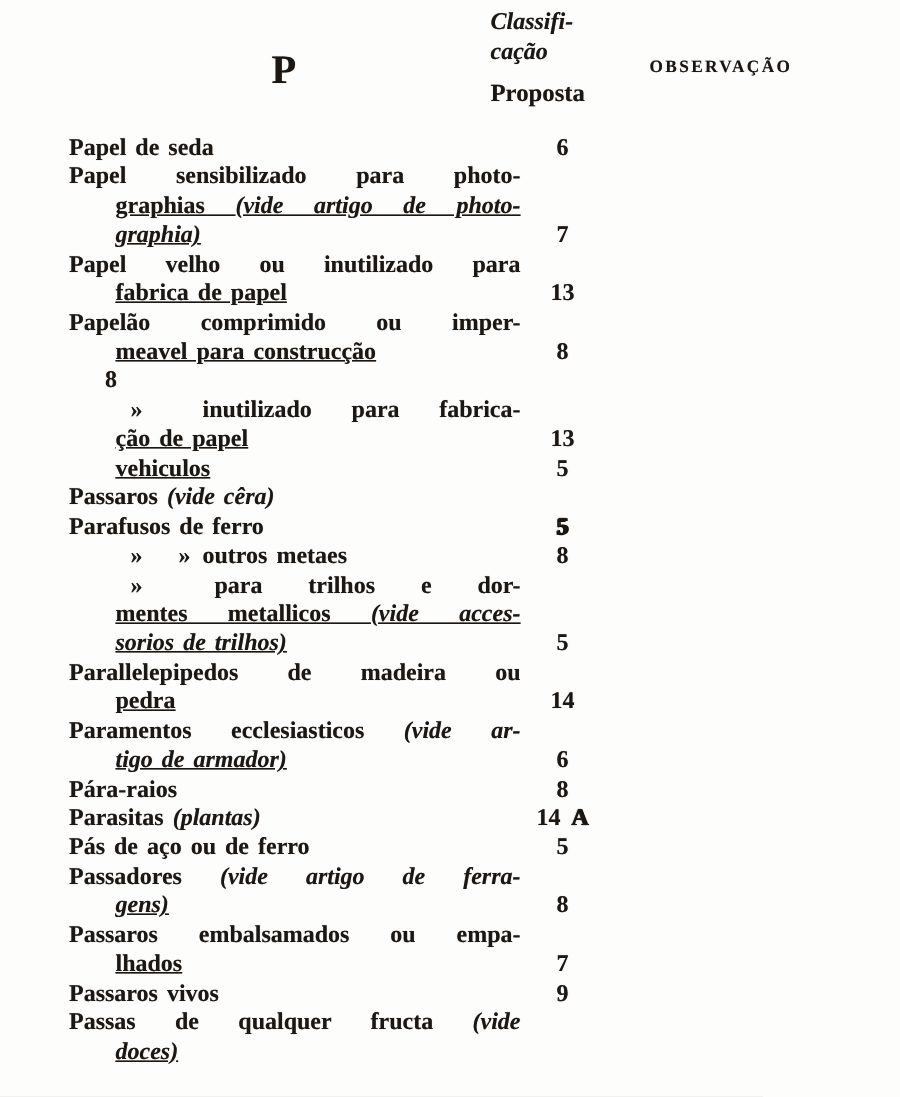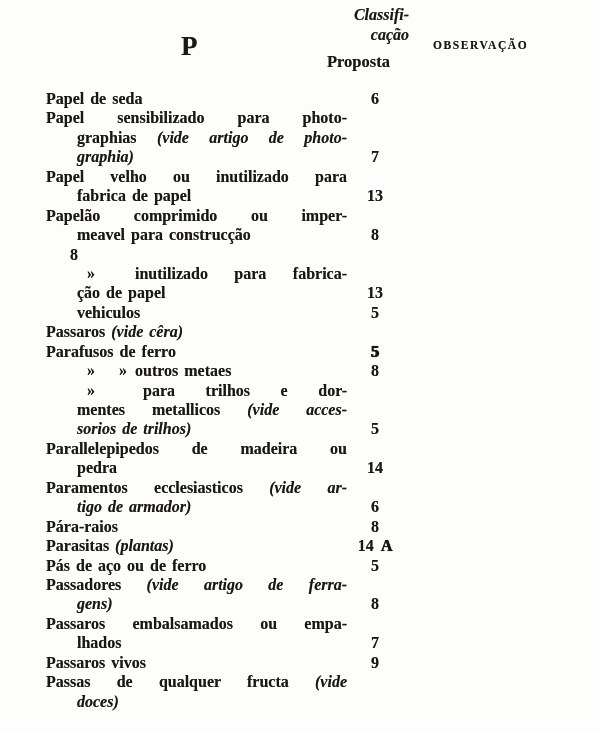--- a/index.html
+++ b/index.html
@@ -26,21 +26,21 @@
     top: 31px;
     font-size: 27px;
     font-weight: 700;
     letter-spacing: 1px;
   }
   .classif-block {
     position: absolute;
     left: 327px;
     top: 5px;
     width: 82px;
-    text-align: right;
+    text-align: left;
     font-style: italic;
     font-size: 16px;
     line-height: 20px;
   }
   .proposta {
     position: absolute;
     left: 327px;
     top: 52px;
     width: 82px;
     text-align: left;
@@ -57,40 +57,40 @@
   }
   
   .entries {
     position: absolute;
     left: 46px;
     top: 89px;
     width: 520px;
   }
   .row {
     display: flex;
-    align-items: flex-start;
+    align-items: flex-end;
     height: 19.45px;
     line-height: 19.45px;
     font-size: 16px;
   }
   .txt {
     width: 301px;
     box-sizing: border-box;
     word-spacing: 2px;
     white-space: nowrap;
     overflow: visible;
   }
   .txt.just {
     white-space: normal;
     text-align: justify;
     text-align-last: justify;
     text-justify: inter-word;
   }
   .txt.i0 { padding-left: 0; }
-  .txt.i1 { padding-left: 31px; }
+  .txt.i1 { padding-left: 31px; text-decoration: underline; }
   .txt.i2 { padding-left: 41px; }
   .txt .it { font-style: italic; }
   .num {
     width: 56px;
     text-align: center;
     font-size: 16px;
     flex-shrink: 0;
   }
   .num.heavy {
     text-shadow: 0 0 1px #141009, 0.8px 0 0 #141009, -0.6px 0.4px 0 #141009;

